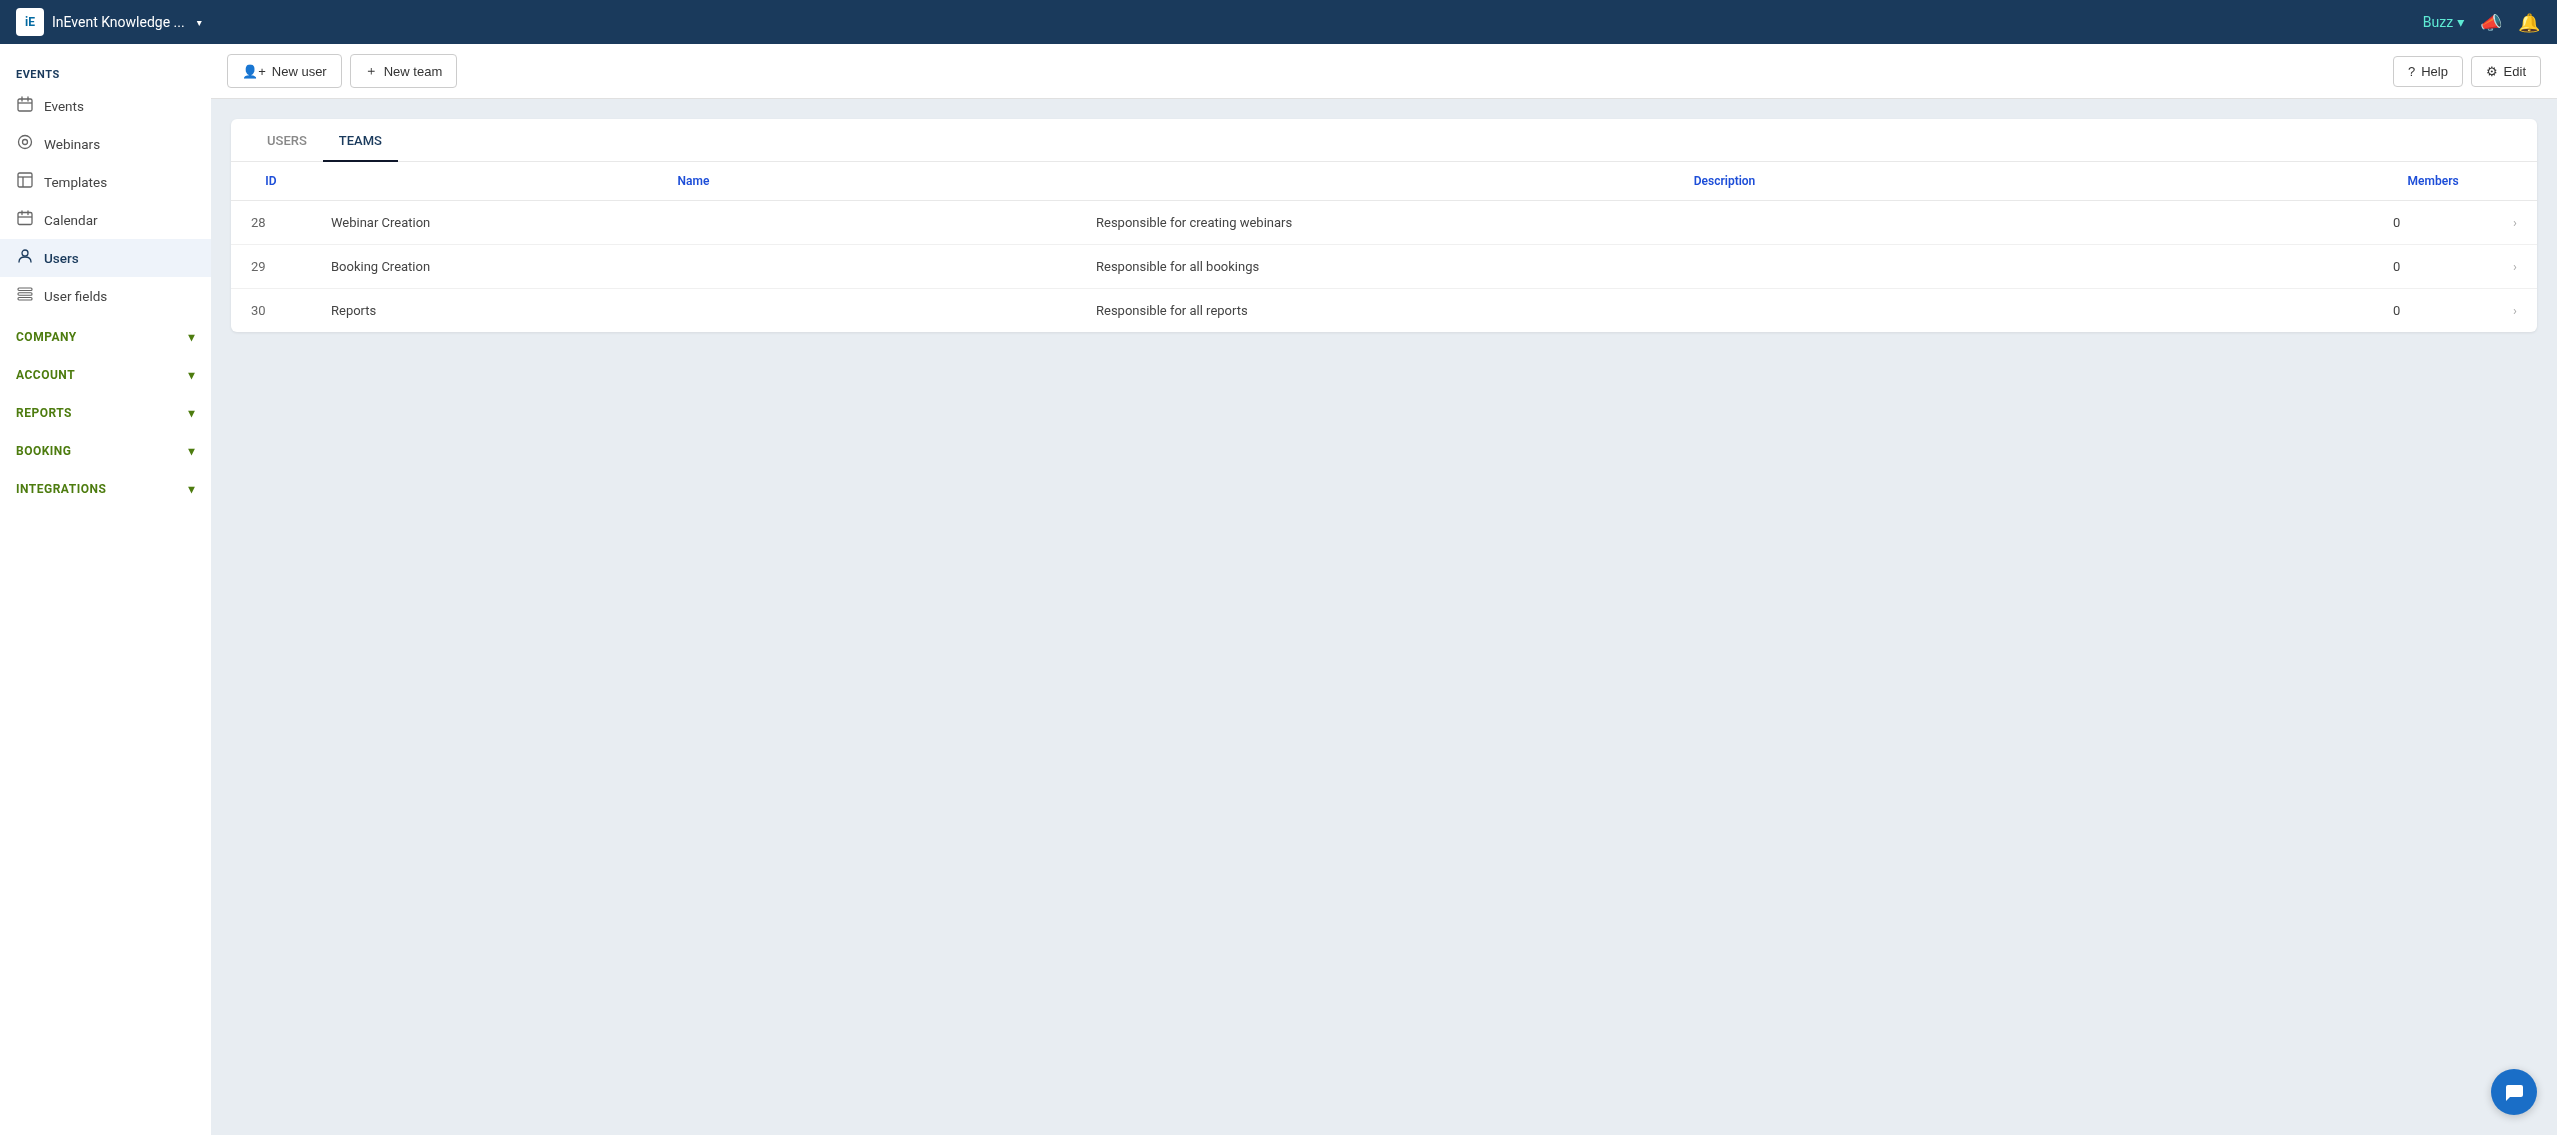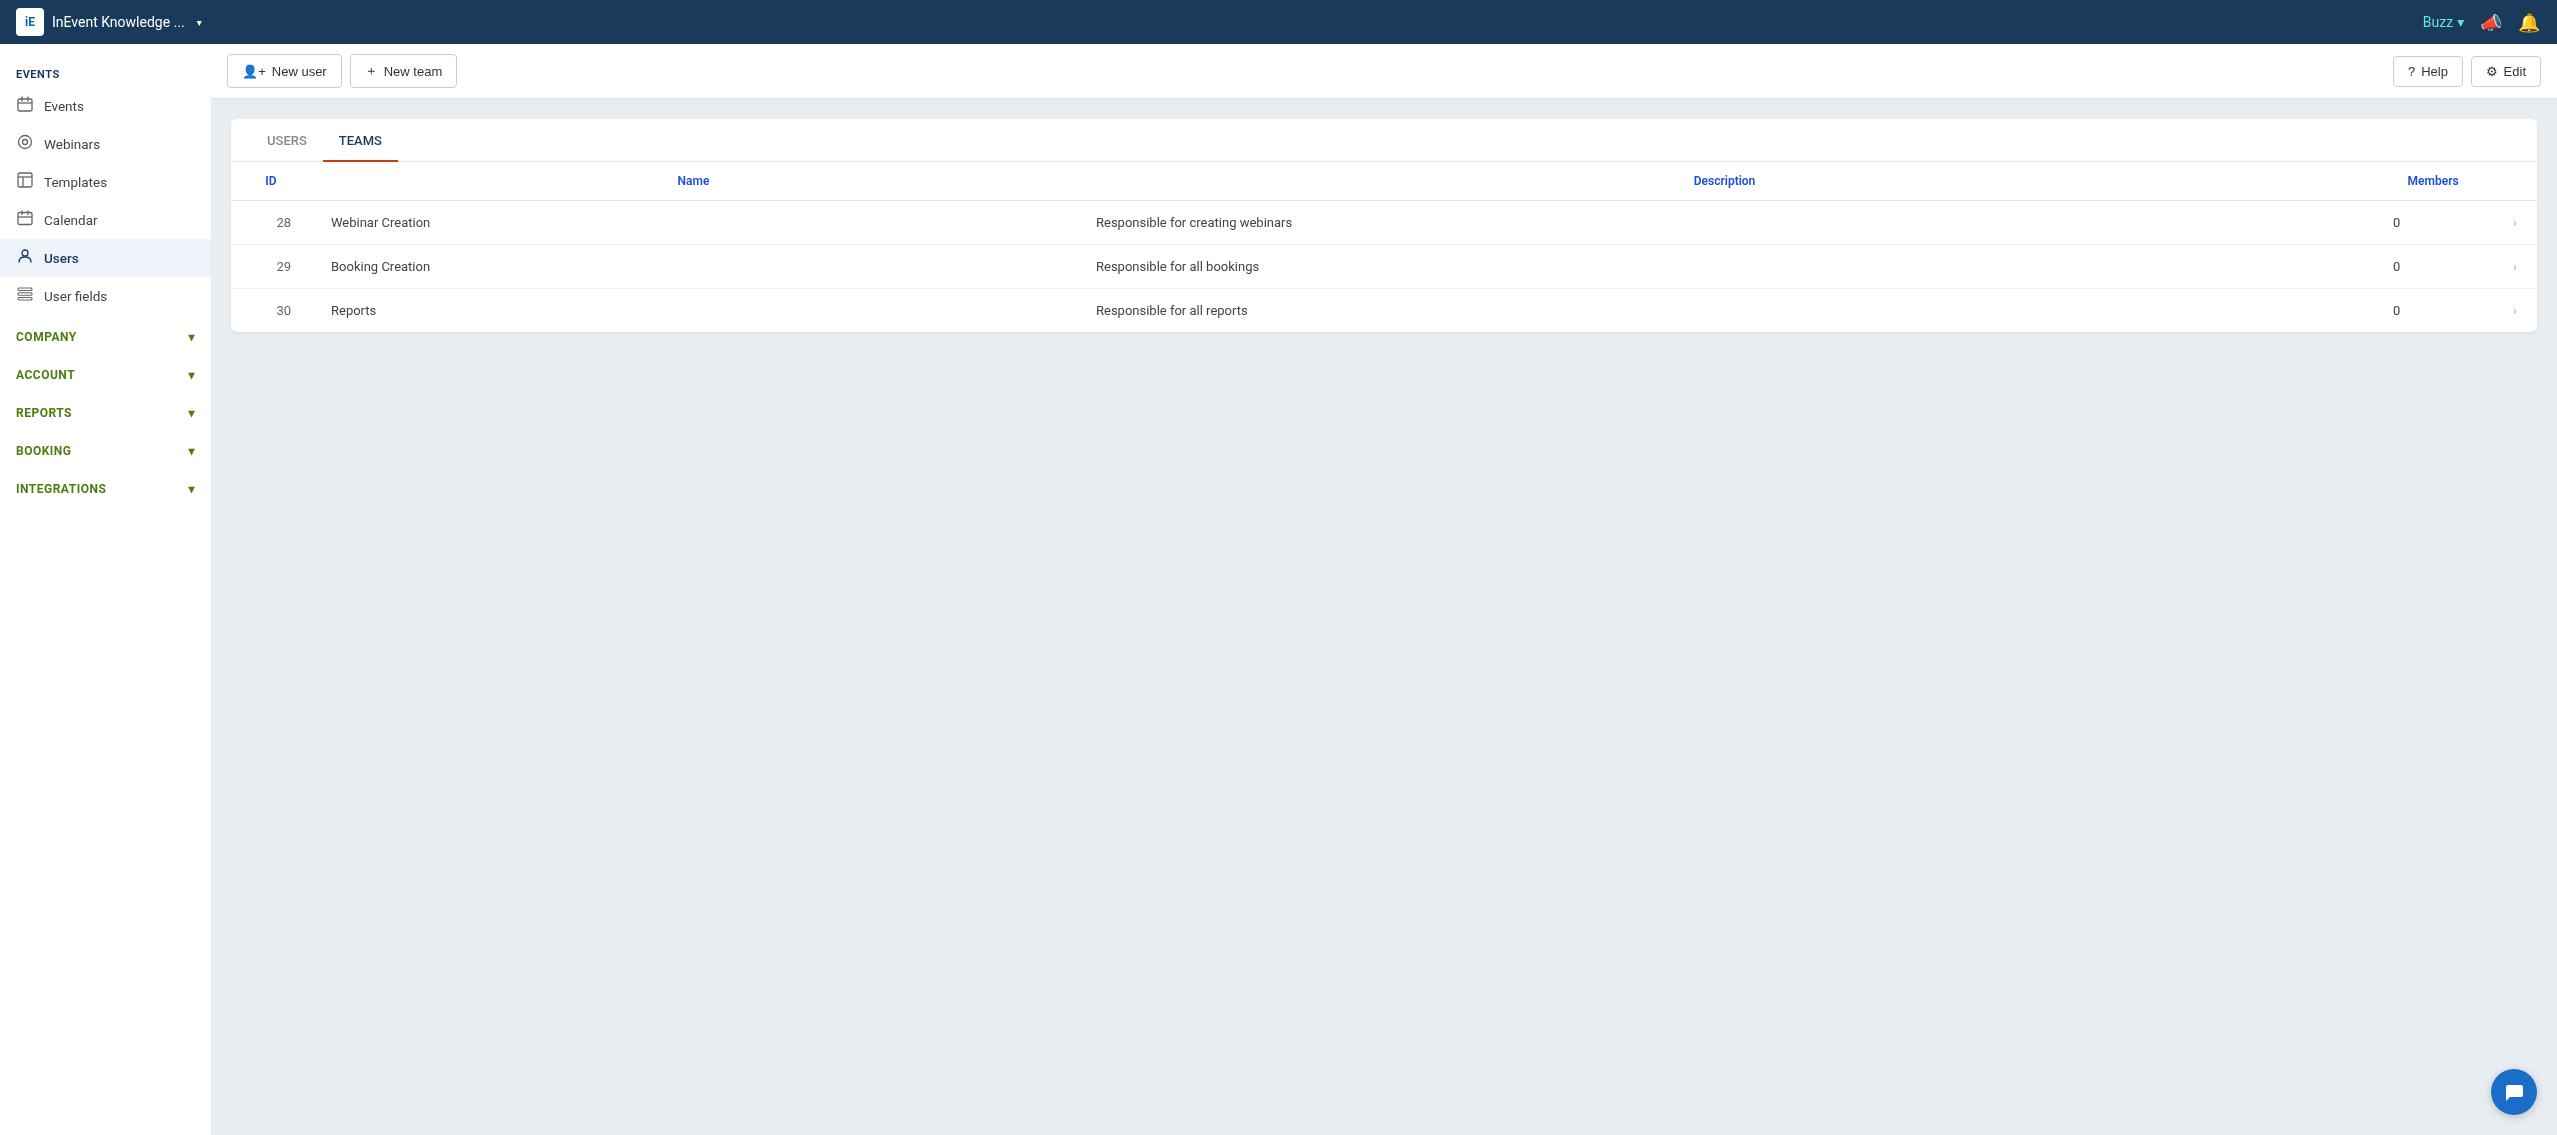--- a/index.html
+++ b/index.html
@@ -121,41 +121,41 @@
     }
     .tab {
       padding: 14px 16px 12px;
       font-size: 13px;
       font-weight: 500;
       color: #888;
       cursor: pointer;
       border-bottom: 2px solid transparent;
       margin-bottom: -1px;
     }
-    .tab.active { color: #1a3a5c; border-bottom: 2px solid #c2410c; }
+    .tab.active { color: #1a3a5c; border-bottom: 2px solid #0f172a; }
 
     
     .table { width: 100%; border-collapse: collapse; }
     .table thead tr { border-bottom: 1px solid #e8e8e8; }
     .table th {
       text-align: center;
       padding: 12px 20px;
       font-size: 12px;
       font-weight: 600;
       color: #1d4ed8;
       background: white;
     }
     .table td {
       padding: 14px 20px;
       font-size: 13px;
       color: #444;
       border-bottom: 1px solid #f0f0f0;
     }
     .table tbody tr:last-child td { border-bottom: none; }
-    .table td.id-col { color: #666; width: 80px; text-align: right; }
+    .table td.id-col { color: #666; width: 80px; }
     .table td.members-col { width: 120px; }
     .table td.chevron-col { width: 40px; text-align: right; color: #aaa; }
 
     
     .chat-btn {
       position: fixed;
       bottom: 20px;
       right: 20px;
       background: #1a6ec7;
       border-radius: 50%;

